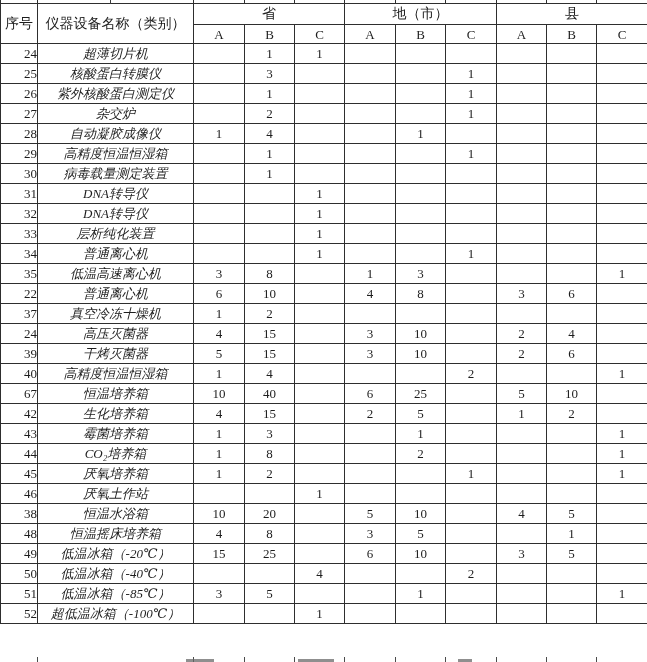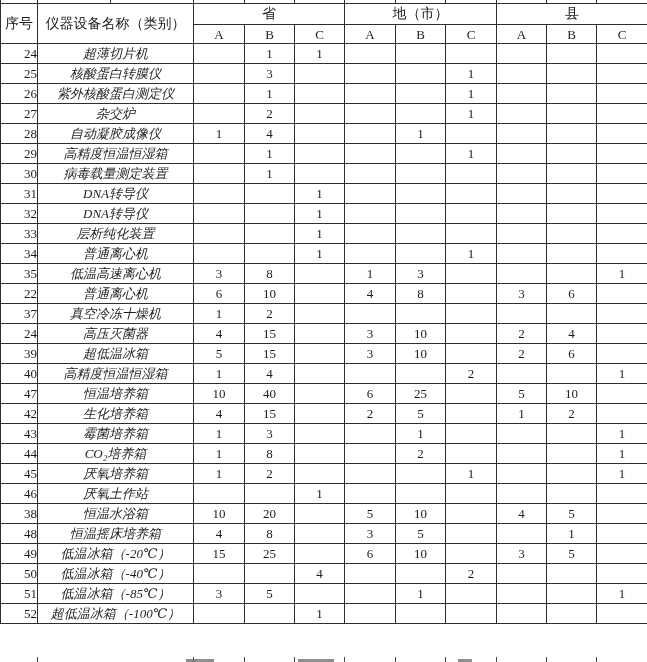--- a/index.html
+++ b/index.html
@@ -300,21 +300,21 @@
         <td class="value-cell"></td>
         <td class="value-cell">3</td>
         <td class="value-cell">10</td>
         <td class="value-cell"></td>
         <td class="value-cell">2</td>
         <td class="value-cell">4</td>
         <td class="value-cell"></td>
       </tr>
       <tr>
         <td class="seq-cell">39</td>
-        <td class="name-cell">超低温冰箱</td>
+        <td class="name-cell">干烤灭菌器</td>
         <td class="value-cell">5</td>
         <td class="value-cell">15</td>
         <td class="value-cell"></td>
         <td class="value-cell">3</td>
         <td class="value-cell">10</td>
         <td class="value-cell"></td>
         <td class="value-cell">2</td>
         <td class="value-cell">6</td>
         <td class="value-cell"></td>
       </tr>
@@ -325,21 +325,21 @@
         <td class="value-cell">4</td>
         <td class="value-cell"></td>
         <td class="value-cell"></td>
         <td class="value-cell"></td>
         <td class="value-cell">2</td>
         <td class="value-cell"></td>
         <td class="value-cell"></td>
         <td class="value-cell">1</td>
       </tr>
       <tr>
-        <td class="seq-cell">47</td>
+        <td class="seq-cell">67</td>
         <td class="name-cell">恒温培养箱</td>
         <td class="value-cell">10</td>
         <td class="value-cell">40</td>
         <td class="value-cell"></td>
         <td class="value-cell">6</td>
         <td class="value-cell">25</td>
         <td class="value-cell"></td>
         <td class="value-cell">5</td>
         <td class="value-cell">10</td>
         <td class="value-cell"></td>

